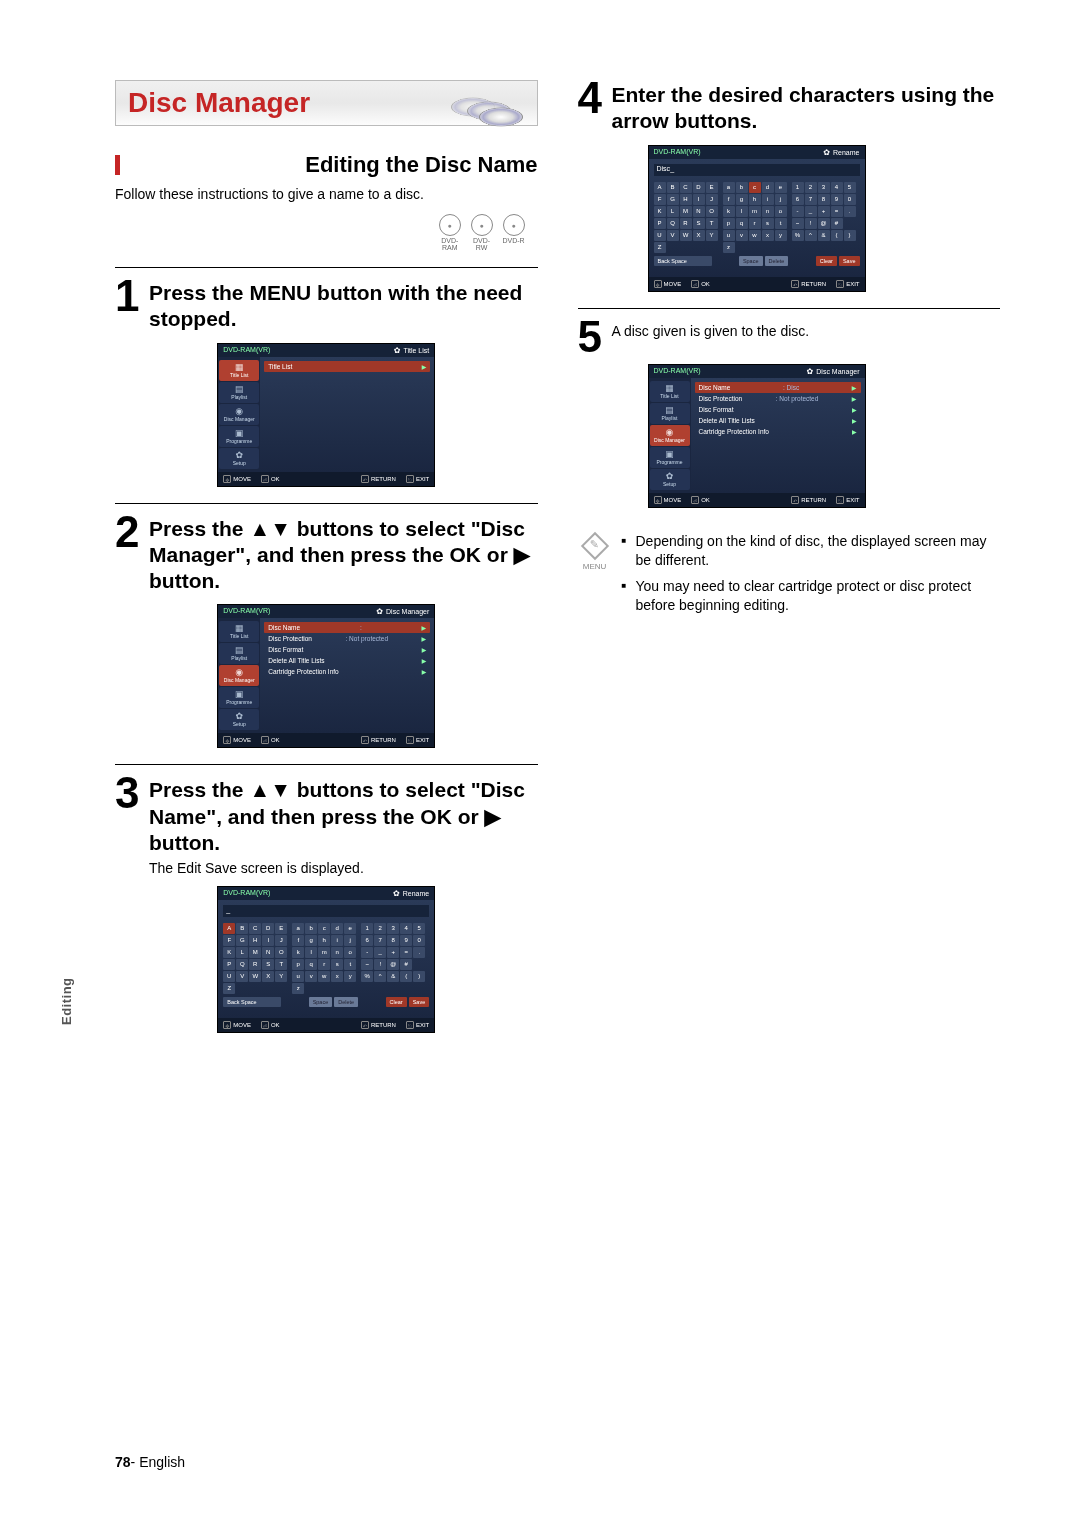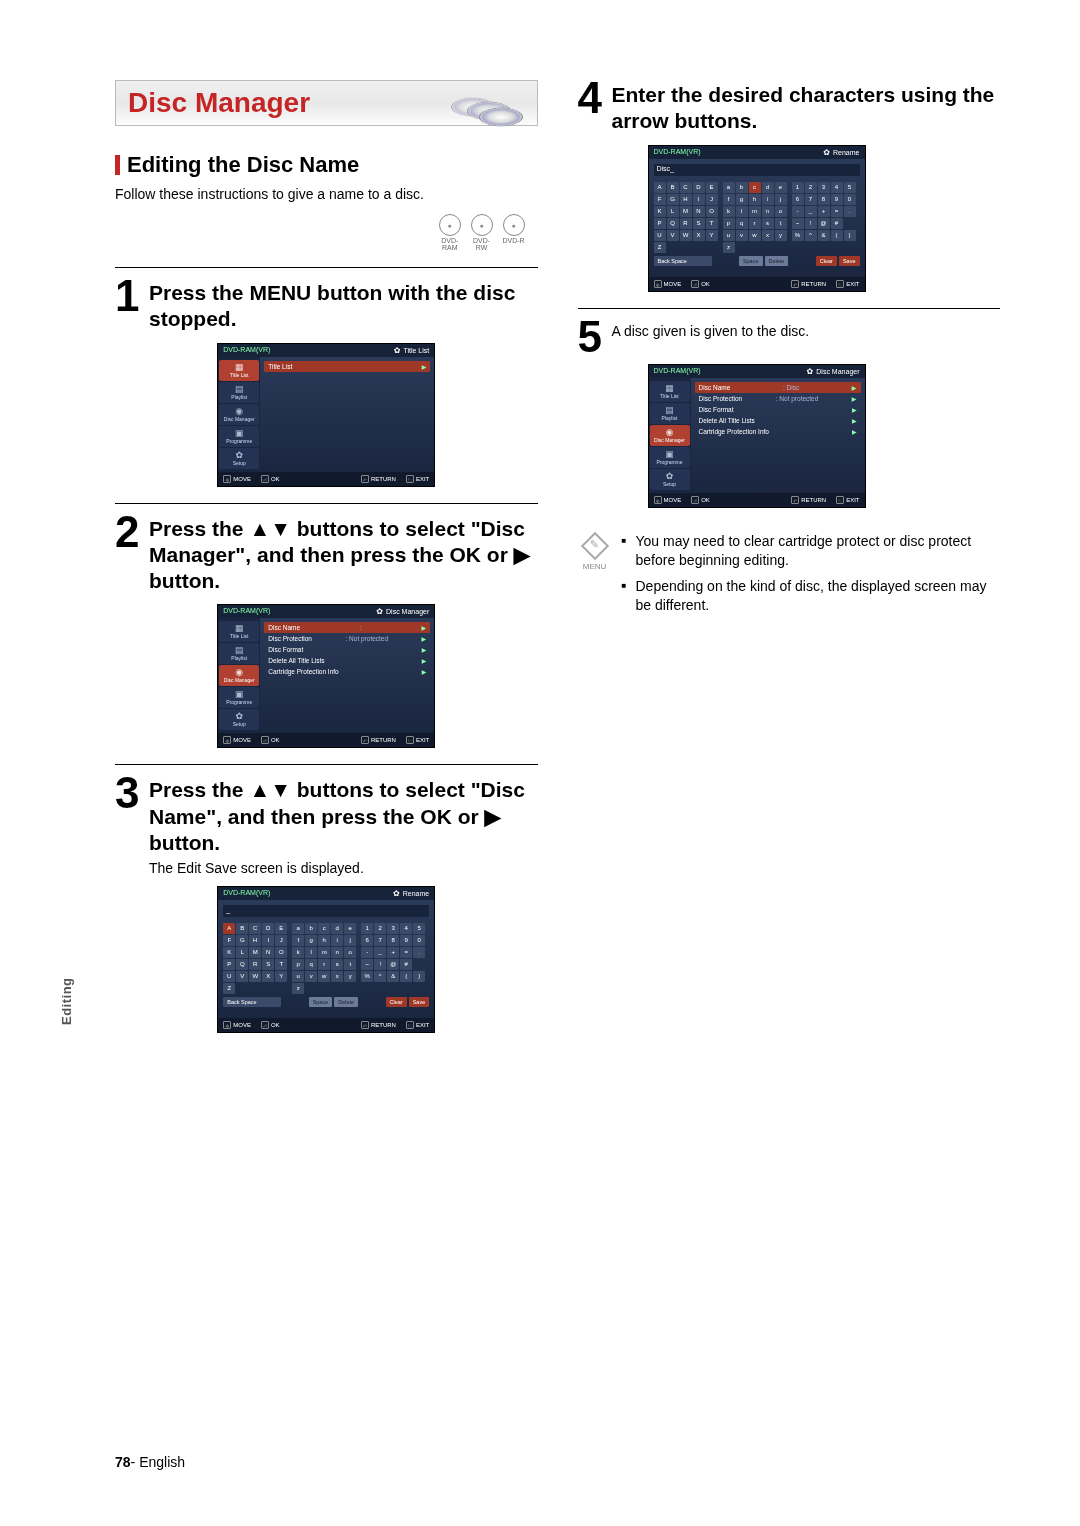--- a/index.html
+++ b/index.html
@@ -51,20 +51,21 @@
   }
   .disc-manager-box .discstack .d1 { left: 0; top: 0; opacity: 0.6; }
   .disc-manager-box .discstack .d2 { left: 16px; top: 4px; opacity: 0.8; }
   .disc-manager-box .discstack .d3 { left: 28px; top: 10px; }
   .section-heading {
     font-size: 22px;
     font-weight: bold;
     margin-bottom: 8px;
     position: relative;
     padding-left: 12px;
+    text-align: right;
   }
   .section-heading::before {
     content: "";
     position: absolute;
     left: 0; top: 3px;
     width: 5px;
     height: 20px;
     background: #c52525;
   }
   .subtext {
@@ -333,21 +334,21 @@
 
     <div class="disc-icons">
       <span class="disc-icon"><span class="circ">●</span><span>DVD-RAM</span></span>
       <span class="disc-icon"><span class="circ">●</span><span>DVD-RW</span></span>
       <span class="disc-icon"><span class="circ">●</span><span>DVD-R</span></span>
     </div>
 
     <div class="step-divider"></div>
     <div class="step">
       <div class="step-num">1</div>
-      <div class="step-text">Press the MENU button with the disc stopped.</div>
+      <div class="step-text">Press the MENU button with the need stopped.</div>
     </div>
 
     <div class="screen">
       <div class="screen-header">
         <span class="left">DVD-RAM(VR)</span>
         <span class="right">
             <span class="gear">✿</span>
             <span>Title List</span>
           </span>
       </div>
@@ -820,22 +821,22 @@
           </span>
       </div>
     </div>
 
     <div class="note-box">
       <div class="note-icon">
         <div class="diamond"></div>
         <div>MENU</div>
       </div>
       <ul class="note-list">
+        <li>Depending on the kind of disc, the displayed screen may be different.</li>
         <li>You may need to clear cartridge protect or disc protect before beginning editing.</li>
-        <li>Depending on the kind of disc, the displayed screen may be different.</li>
       </ul>
     </div>
   </div>
 </div>
 
 <div class="editing-tab">
   <span class="dark">Editing</span>
 </div>
 
 <div class="page-num">

